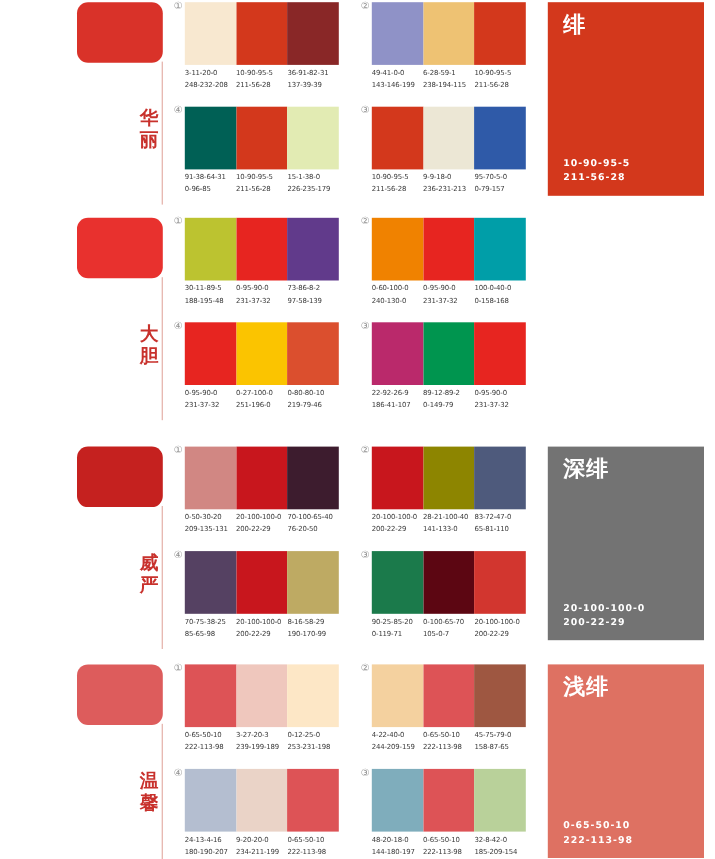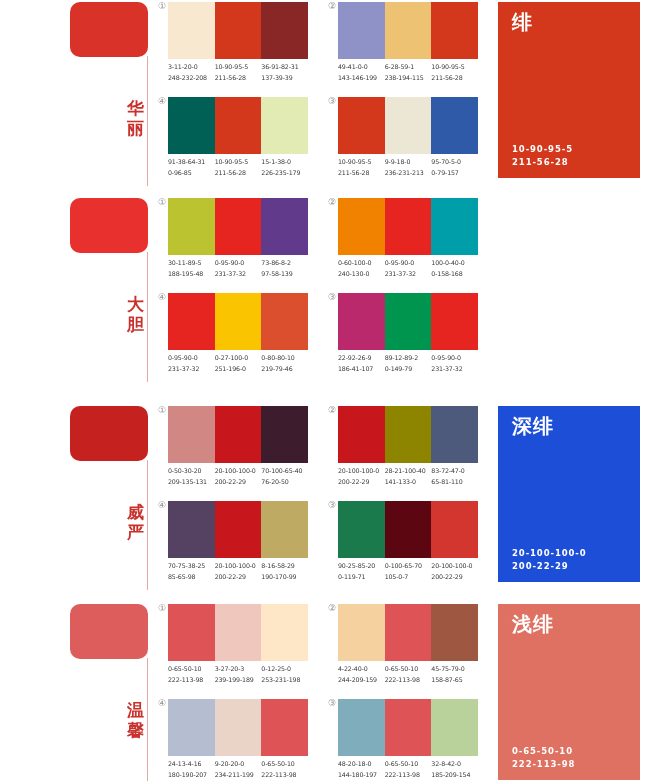--- a/index.html
+++ b/index.html
@@ -444,21 +444,21 @@
           <div class="code-col">
             <span class="cmyk">0-100-65-70</span>
             <span class="rgb">105-0-7</span>
           </div>
           <div class="code-col">
             <span class="cmyk">20-100-100-0</span>
             <span class="rgb">200-22-29</span>
           </div>
         </div>
       </div>
-      <div class="hero" style="background: #1d4ed8;">
+      <div class="hero" style="background: #737373;">
         <div class="hero-name">深绯</div>
         <div class="hero-codes">
           <span>20-100-100-0</span>
           <span>200-22-29</span>
         </div>
       </div>
     </div>
     <div class="row" style="top: 602px;">
       <div class="left-col">
         <div class="mood-chip" style="background: rgb(221, 92, 92);"></div>

